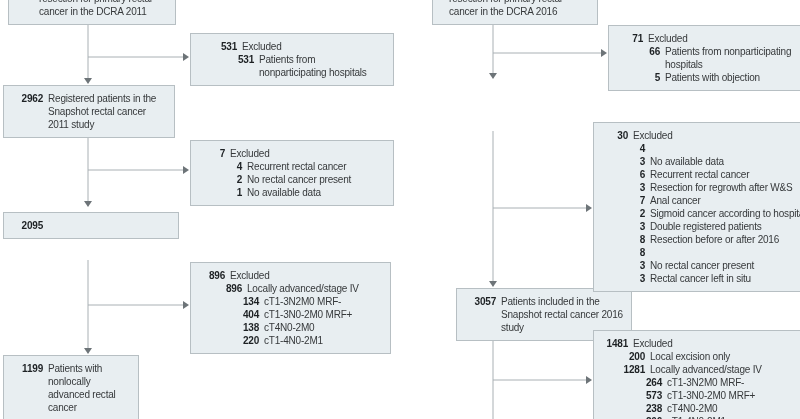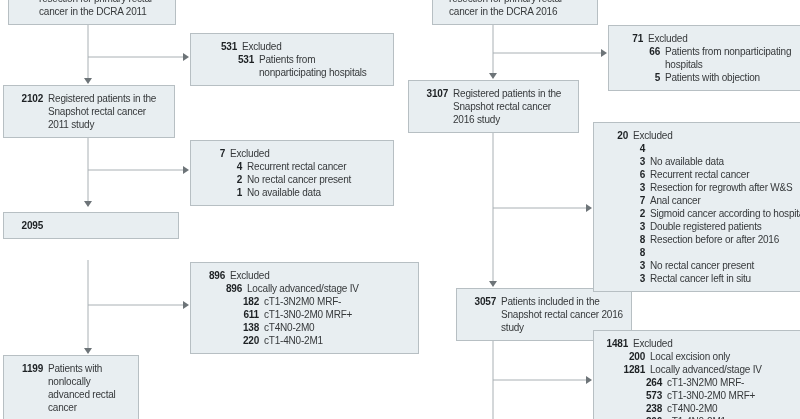--- a/index.html
+++ b/index.html
@@ -60,21 +60,21 @@
       <polygon points="586,376 586,384 592,380"></polygon>
     </g>
   </svg>
 
   <div class="box topcut" style="left:8px;top:-32px;width:168px;height:57px;padding-left:30px;">
     <div class="lbl">resection for primary rectal cancer in the DCRA 2011</div>
   </div>
 
   <div class="box" style="left:3px;top:85px;width:172px;">
     <div class="row main">
-      <span class="num">2102</span>
+      <span class="num">2962</span>
       <span class="lbl">Registered patients in the Snapshot rectal cancer 2011 study</span>
     </div>
   </div>
 
   <div class="box" style="left:190px;top:33px;width:204px;padding-left:20px;">
     <div class="row lv0">
       <span class="num">531</span>
       <span class="lbl">Excluded</span>
     </div>
     <div class="row lv1">
@@ -101,35 +101,35 @@
     <div class="row lv1">
       <span class="num">2</span>
       <span class="lbl">No rectal cancer present</span>
     </div>
     <div class="row lv1">
       <span class="num">1</span>
       <span class="lbl">No available data</span>
     </div>
   </div>
 
-  <div class="box nowrap" style="left:190px;top:262px;width:229px;">
+  <div class="box nowrap" style="left:190px;top:262px;width:201px;">
     <div class="row lv0">
       <span class="num">896</span>
       <span class="lbl">Excluded</span>
     </div>
     <div class="row lv1">
       <span class="num">896</span>
       <span class="lbl">Locally advanced/stage IV</span>
     </div>
     <div class="row lv2">
-      <span class="num">182</span>
+      <span class="num">134</span>
       <span class="lbl">cT1-3N2M0 MRF-</span>
     </div>
     <div class="row lv2">
-      <span class="num">611</span>
+      <span class="num">404</span>
       <span class="lbl">cT1-3N0-2M0 MRF+</span>
     </div>
     <div class="row lv2">
       <span class="num">138</span>
       <span class="lbl">cT4N0-2M0</span>
     </div>
     <div class="row lv2">
       <span class="num">220</span>
       <span class="lbl">cT1-4N0-2M1</span>
     </div>
@@ -139,26 +139,20 @@
     <div class="row main">
       <span class="num">1199</span>
       <span class="lbl">Patients with nonlocally advanced rectal cancer</span>
     </div>
   </div>
 
   <div class="box topcut" style="left:432px;top:-32px;width:166px;height:57px;padding-left:16px;">
     <div class="lbl">resection for primary rectal cancer in the DCRA 2016</div>
   </div>
 
-  <div class="box" style="left:408px;top:80px;width:171px;">
-    <div class="row main">
-      <span class="num">3107</span>
-      <span class="lbl">Registered patients in the Snapshot rectal cancer 2016 study</span>
-    </div>
-  </div>
 
   <div class="box" style="left:608px;top:25px;width:200px;">
     <div class="row lv0">
       <span class="num">71</span>
       <span class="lbl">Excluded</span>
     </div>
     <div class="row lv1">
       <span class="num">66</span>
       <span class="lbl">Patients from nonparticipating hospitals</span>
     </div>
@@ -170,21 +164,21 @@
 
   <div class="box" style="left:408px;top:288px;width:176px;margin-left:48px;">
     <div class="row main">
       <span class="num">3057</span>
       <span class="lbl">Patients included in the Snapshot rectal cancer 2016 study</span>
     </div>
   </div>
 
   <div class="box nowrap" style="left:593px;top:122px;width:214px;">
     <div class="row lv0">
-      <span class="num">20</span>
+      <span class="num">30</span>
       <span class="lbl">Excluded</span>
     </div>
     <div class="row lv1">
       <span class="num">4</span>
     </div>
     <div class="row lv1">
       <span class="num">3</span>
       <span class="lbl">No available data</span>
     </div>
     <div class="row lv1">

